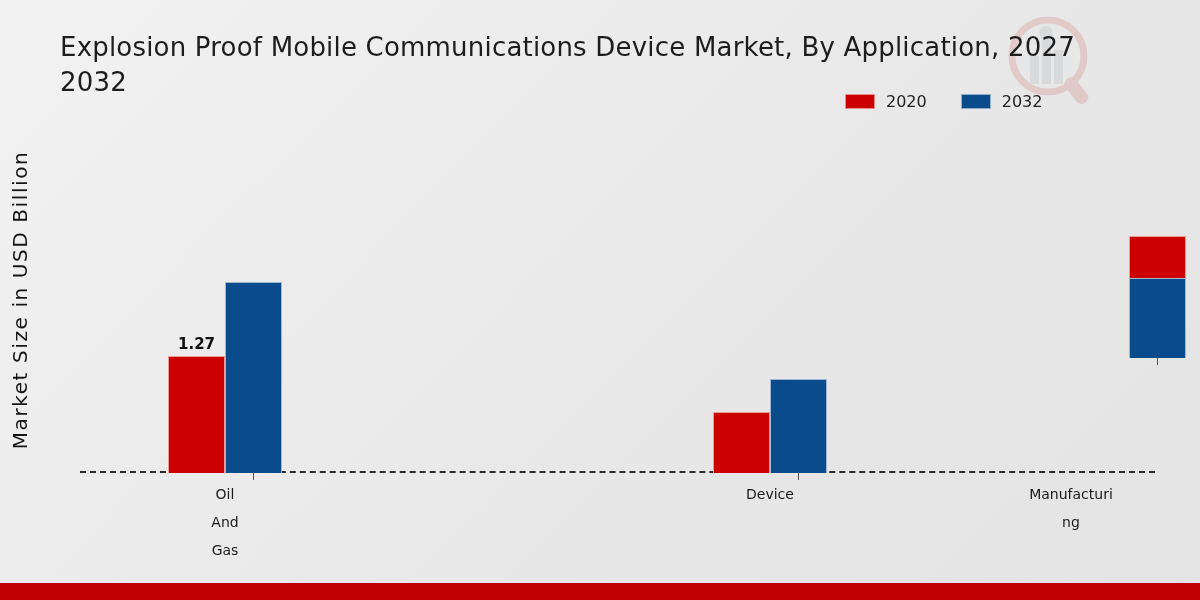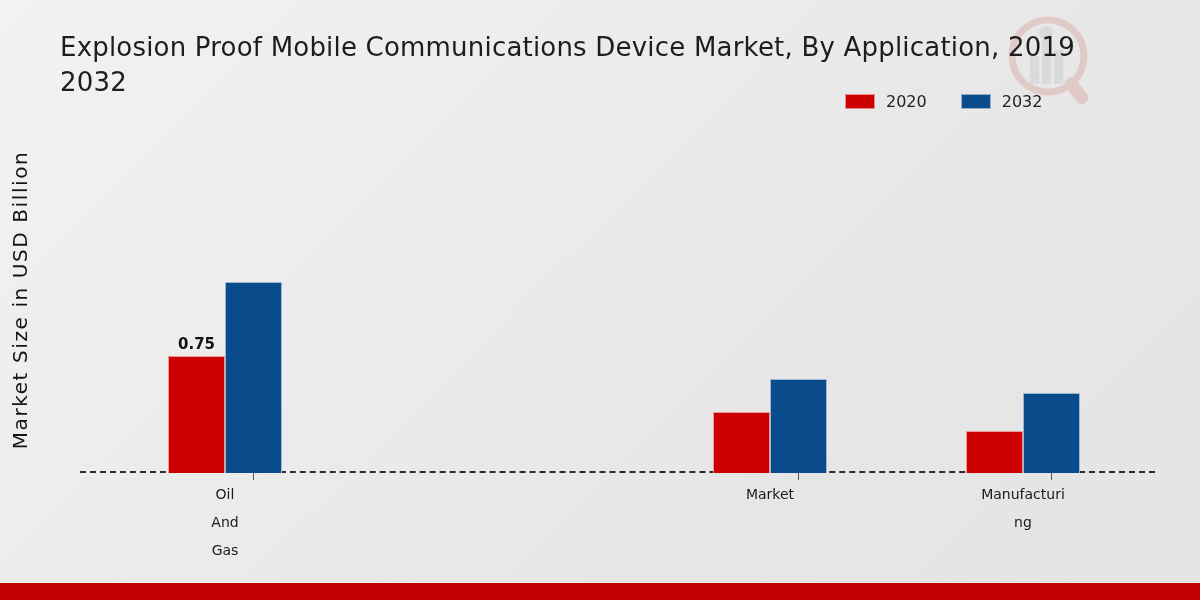--- a/index.html
+++ b/index.html
@@ -189,21 +189,21 @@
   <svg id="watermark" viewBox="0 0 100 92">
     <circle cx="48" cy="42" r="36" fill="none" stroke="#c0392b" stroke-width="7"></circle>
     <rect x="70" y="62" width="13" height="30" rx="6" transform="rotate(-38 76 77)" fill="#c0392b"></rect>
     <rect x="30" y="42" width="9" height="28" fill="#8d9499"></rect>
     <rect x="42" y="26" width="9" height="44" fill="#8d9499"></rect>
     <rect x="54" y="36" width="9" height="34" fill="#8d9499"></rect>
     <circle cx="46" cy="19" r="7" fill="#8d9499"></circle>
   </svg>
 
   <div id="title-block">
-    <div class="title-line">Explosion Proof Mobile Communications Device Market, By Application, 2019</div>
+    <div class="title-line">Explosion Proof Mobile Communications Device Market, By Application, 2027</div>
     <div class="title-line">2032</div>
   </div>
 
   <div id="legend">
     <div class="legend-item">
       <span class="legend-swatch" style="background:#cc0000"></span>
       <span class="legend-label">2020</span>
     </div>
     <div class="legend-item">
       <span class="legend-swatch" style="background:#0a4c8b"></span>
@@ -213,40 +213,40 @@
 
   <div id="y-axis-title">
     <span>Market Size in USD Billion</span>
   </div>
 
   <div id="plot-area">
     <div id="baseline"></div>
 
     <div class="group" style="left:30px; width:230px;">
       <div class="bar series-2023" style="height:117px;">
-        <span class="bar-value">0.75</span>
+        <span class="bar-value">1.27</span>
       </div>
       <div class="bar series-2032" style="height:191px;">
         <span class="tick"></span>
       </div>
       <div class="cat-label">Oil
 And
 Gas</div>
     </div>
 
 
     <div class="group" style="left:575px; width:230px;">
       <div class="bar series-2023" style="height:61px;"></div>
       <div class="bar series-2032" style="height:94px;">
         <span class="tick"></span>
       </div>
-      <div class="cat-label">Market</div>
-    </div>
-
-    <div class="group" style="left:828px; width:230px;">
+      <div class="cat-label">Device</div>
+    </div>
+
+    <div class="group" style="left:876px; width:230px;flex-direction:column;">
       <div class="bar series-2023" style="height:42px;"></div>
       <div class="bar series-2032" style="height:80px;">
         <span class="tick"></span>
       </div>
       <div class="cat-label">Manufacturi
 ng</div>
     </div>
   </div>
 
   <div id="footer-bar"></div>

